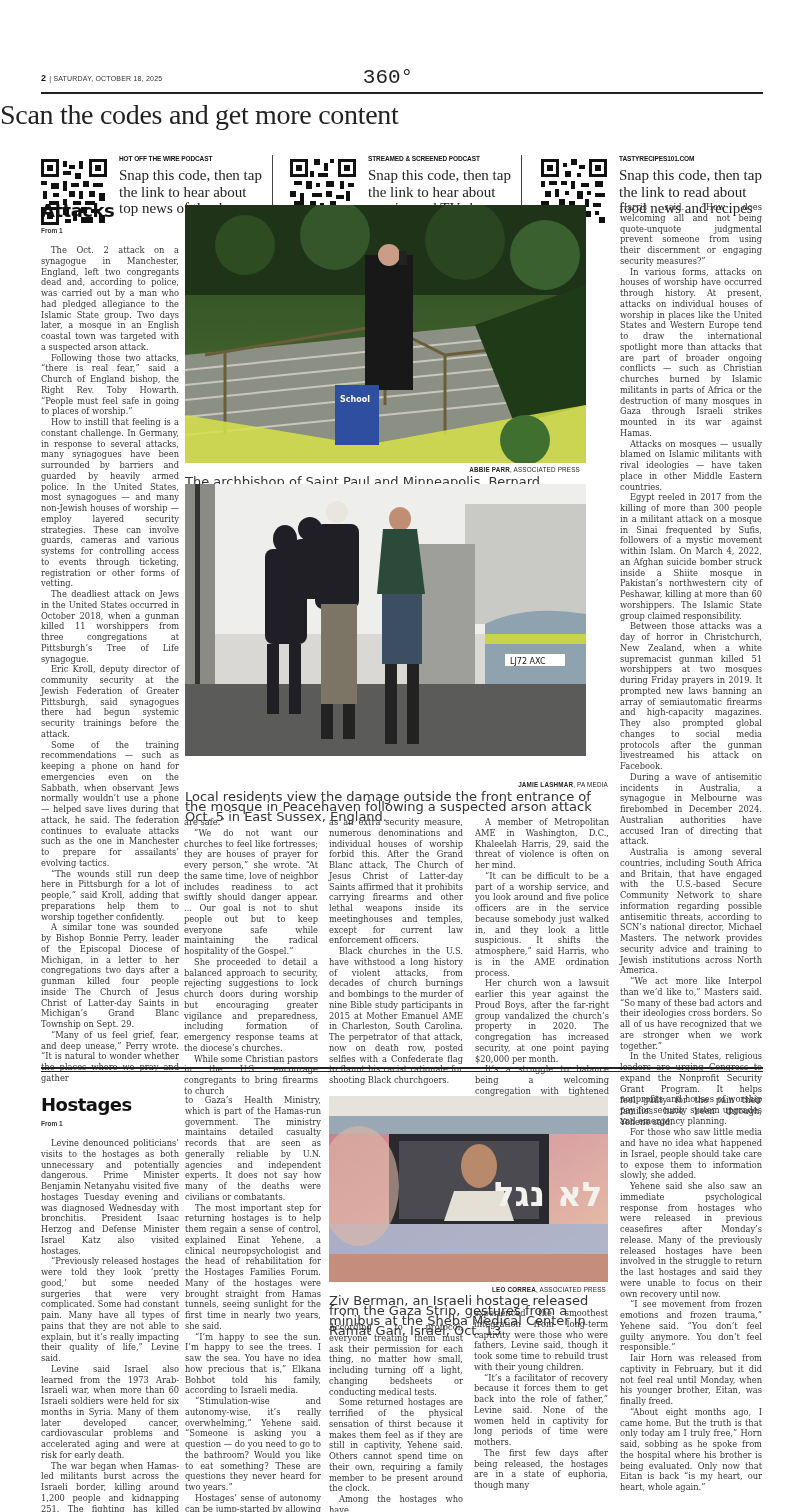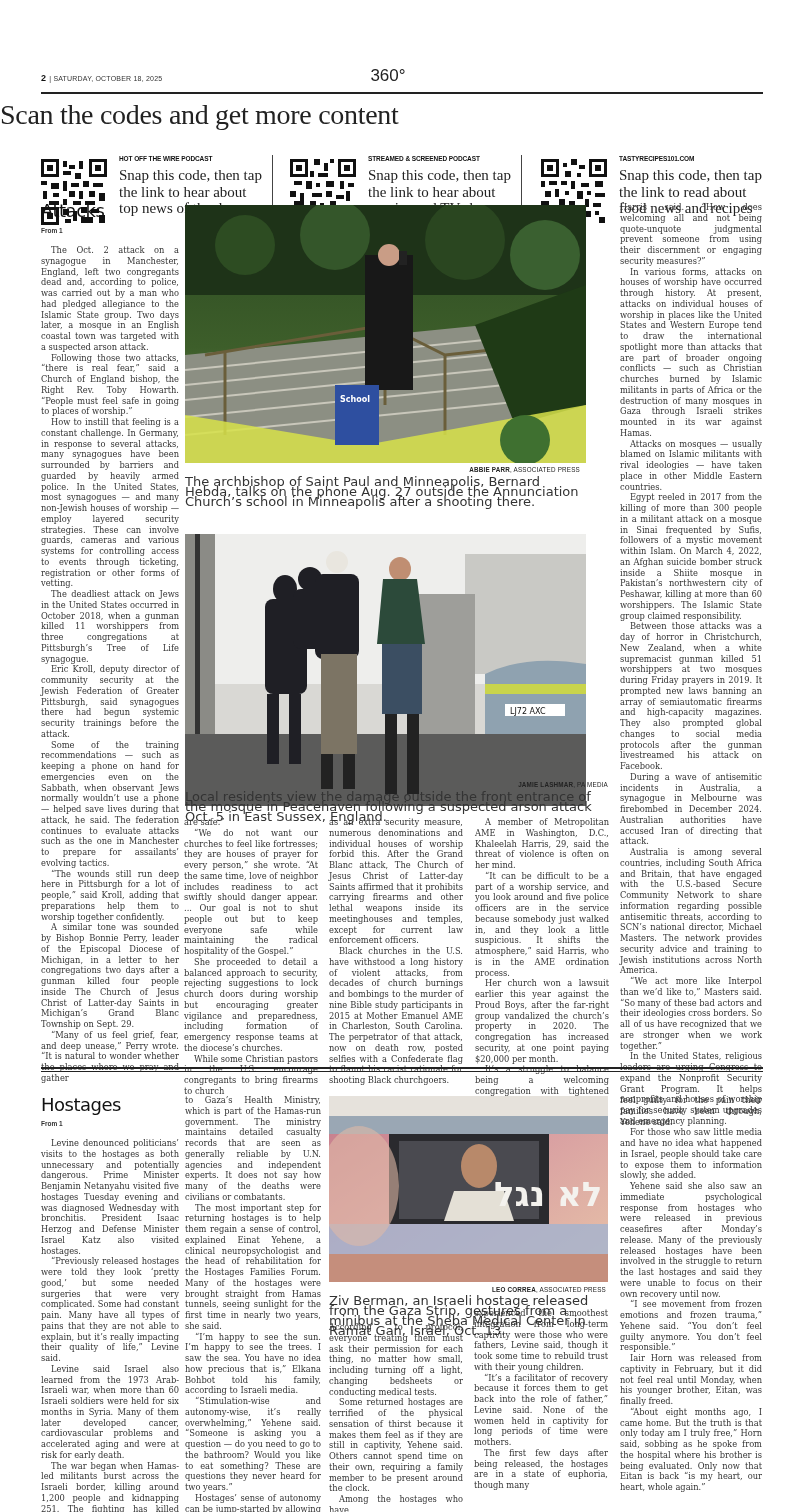--- a/index.html
+++ b/index.html
@@ -1,29 +1,29 @@
 <!DOCTYPE html>
 <html><head>
 <meta charset="utf-8">
 <style>
 *{box-sizing:border-box;margin:0;padding:0}
 html,body{width:792px;height:1512px;background:#fff;overflow:hidden}
 body{position:relative;font-family:"DejaVu Serif","Liberation Serif",serif;color:#222}
 .abs{position:absolute}
 .folio{left:41px;top:73px;font-family:"Liberation Sans",sans-serif;font-size:7px;color:#333;letter-spacing:.2px}
 .folio b{font-size:9px;font-weight:bold;color:#111;margin-right:3px}
-.section-name{left:0;width:776px;top:66px;text-align:center;font-family:Liberation Sans, sans-serif;font-size:17px;color:#222}
+.section-name{left:0;width:776px;top:66px;text-align:center;font-family:Liberation Mono, monospace;font-size:21px;color:#222}
 .rule-top{left:41px;top:92px;width:722px;height:2px;background:#222}
 .promo-title{left:0;width:792px;top:99px;text-align:left;font-family:"Liberation Serif",serif;font-size:28px;letter-spacing:-.3px;color:#222}
 .promo{top:155px;width:240px;height:115px}
 .qr{position:absolute;left:0;top:4px;width:66px;height:66px;background:#fff}
 .promo .kicker{position:absolute;left:78px;top:0;font-family:"Liberation Sans",sans-serif;font-size:6.5px;font-weight:bold;color:#111;letter-spacing:-.1px}
 .promo .text{position:absolute;left:78px;top:12px;width:150px;font-family:"Liberation Serif",serif;font-size:15px;line-height:16.5px;color:#222}
 .vsep{top:155px;width:1px;height:112px;background:#444}
-h2.head{font-family:"DejaVu Sans","Liberation Sans",sans-serif;font-weight:normal;font-size:18px;color:#111;letter-spacing:-.5px}
+h2.head{font-family:"DejaVu Sans","Liberation Sans",sans-serif;font-weight:bold;font-size:18px;color:#111;letter-spacing:-.5px}
 .from{font-family:"Liberation Sans",sans-serif;font-size:6.5px;font-weight:bold;color:#333}
 .col{font-family:"DejaVu Serif",serif;font-size:8.3px;line-height:10.75px;color:#333;text-align:justify;hyphens:auto}
 .col p{text-indent:10px}
 .col p.noind{text-indent:0}
 .photo{overflow:hidden}
 .credit{font-family:"Liberation Sans",sans-serif;font-size:6.3px;text-align:right;color:#222;letter-spacing:.2px}
 .credit b{font-weight:bold}
 .caption{font-family:"DejaVu Sans","Liberation Sans",sans-serif;font-size:13px;line-height:10px;color:#333}
 .dbl-rule{left:41px;top:1067px;width:722px;height:5px;border-top:2px solid #222;border-bottom:1px solid #222}
 </style>
@@ -239,21 +239,21 @@
     <polygon points="290,120 401,80 401,200 330,220" fill="#1f3a16"></polygon>
     <polygon points="0,210 180,240 401,200 401,258 0,258" fill="#d7e24a" opacity=".85"></polygon>
     <rect x="150" y="180" width="44" height="60" fill="#2e4fa0"></rect>
     <text x="155" y="197" font-size="8" font-family="DejaVu Sans, sans-serif" fill="#fff" font-weight="bold">School</text>
     <circle cx="340" cy="235" r="25" fill="#3f7030"></circle>
   </svg>
 </div>
 <div class="abs credit" style="left:185px;top:466px;width:395px"><b>ABBIE PARR</b><span>, ASSOCIATED PRESS</span></div>
 <div class="abs caption" style="left:185px;top:477px;width:400px">The archbishop of Saint Paul and Minneapolis, Bernard Hebda, talks on the phone Aug. 27 outside the Annunciation Church’s school in Minneapolis after a shooting there.</div>
 
-<div class="abs photo" style="left:185px;top:534px;width:437px;height:272px">
+<div class="abs photo" style="left:185px;top:484px;width:437px;height:272px">
   <svg width="401" height="272" viewBox="0 0 401 272">
     <rect width="401" height="272" fill="#d9d8d4"></rect>
     <rect x="0" y="0" width="401" height="150" fill="#eeeeec"></rect>
     <rect x="0" y="0" width="30" height="220" fill="#8b8b86"></rect>
     <rect x="10" y="0" width="5" height="210" fill="#333"></rect>
     <rect x="280" y="20" width="121" height="120" fill="#c9c9c5"></rect>
     <rect x="230" y="60" width="60" height="140" fill="#9e9e9a"></rect>
     <rect x="0" y="200" width="401" height="72" fill="#5b5b5a"></rect>
     <path d="M300 140 Q340 120 401 130 L401 200 L300 200 Z" fill="#8fa2b0"></path>
     <rect x="320" y="170" width="60" height="12" fill="#fff"></rect>

